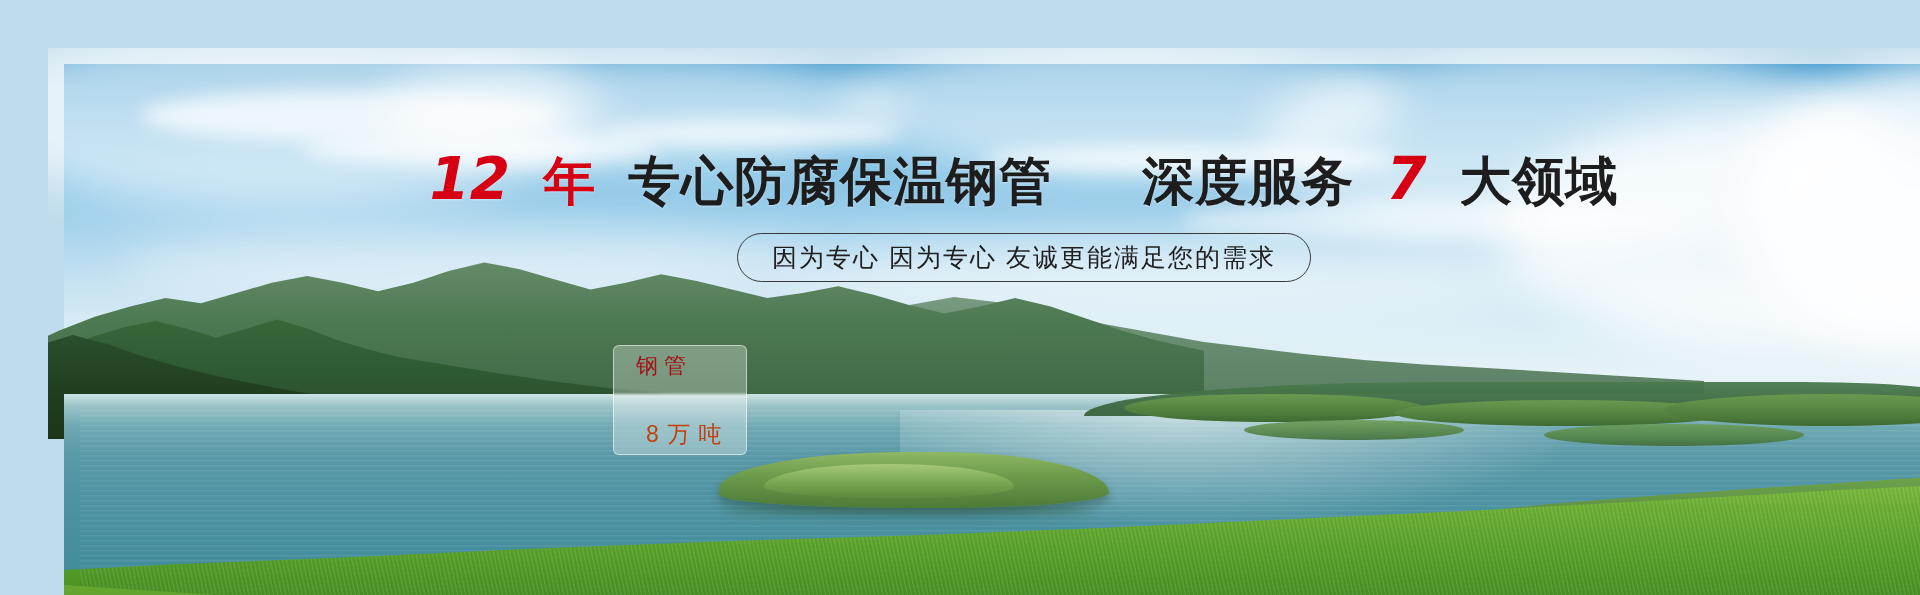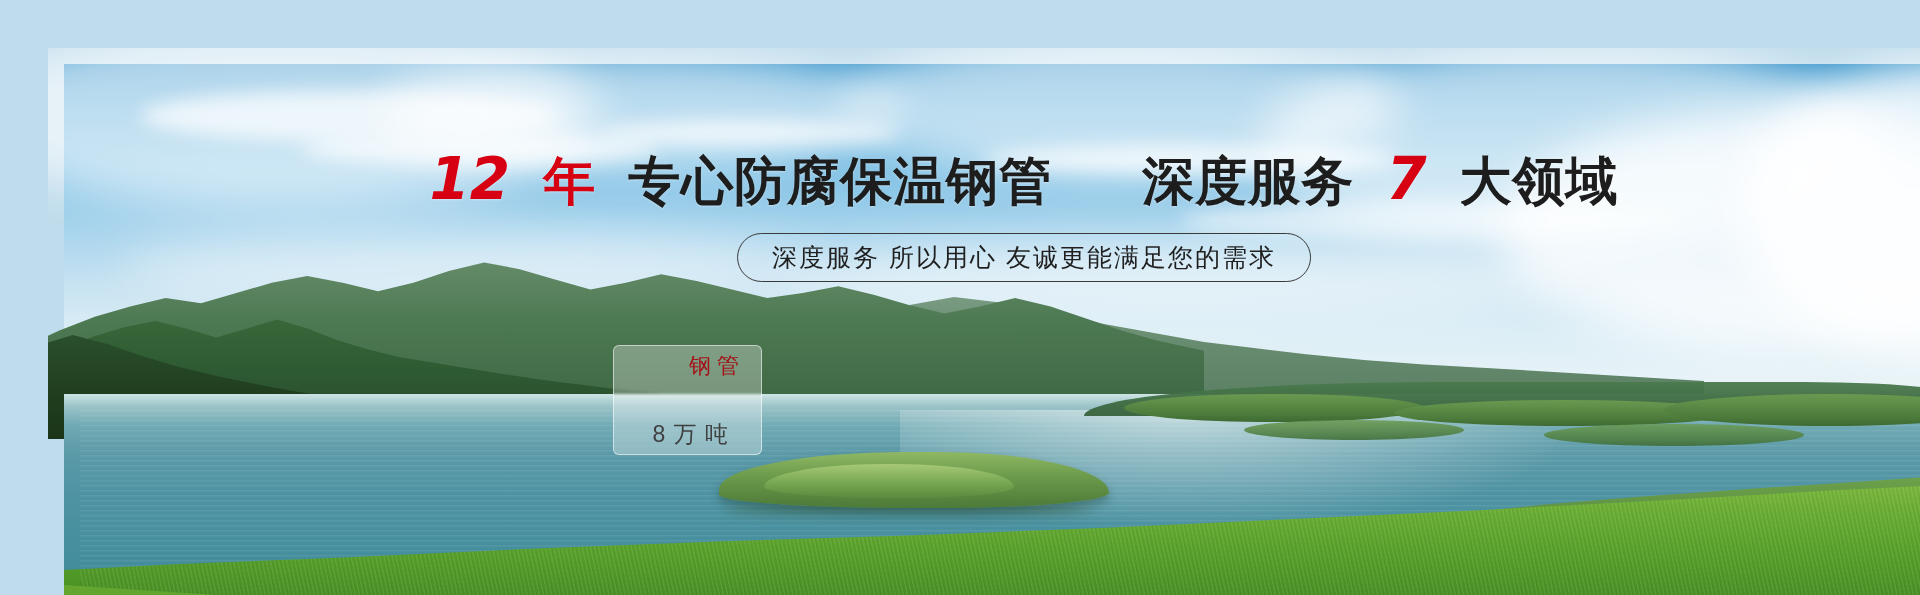--- a/index.html
+++ b/index.html
@@ -184,44 +184,44 @@
     background:transparent;
   }
 
   
   .cards {
     position:absolute; left:533px; top:265px;
     display:flex;
     gap:8px;
   }
   .card {
-    width:149px;
+    width:134px;
     height:110px;
     border-radius:6px;
     background:rgba(255,255,255,0.30);
     border:1px solid rgba(255,255,255,0.55);
     backdrop-filter:blur(1px);
     display:flex;
     flex-direction:column;
-    align-items:flex-end;
+    align-items:flex-start;
     justify-content:center;
     gap:12px;
   }
   .card .c-label {
     font-size:22px;
     line-height:24px;
     letter-spacing:6px;
     text-indent:6px;
     color:#a41118;
     font-weight:500;
   }
   .card .c-value {
     font-size:23px;
     line-height:25px;
-    color:#404040;
+    color:#c2410c;
     letter-spacing:1px;
     white-space:nowrap;
   }
   .card .c-value sup {
     font-size:14px;
     vertical-align:super;
     line-height:0;
   }
 </style>
 </head>
@@ -269,21 +269,21 @@
   <div class="bank-right"></div>
   <div class="grass">
     <div class="grass-tex"></div>
   </div>
   <div class="grass-left"></div>
 
   <div class="headline">
     <span class="num">12</span><span class="red">年</span><span>专心防腐保温钢管</span><span class="gap"></span><span>深度服务</span><span class="num">7</span><span>大领域</span>
   </div>
 
-  <div class="pill">深度服务 所以用心  友诚更能满足您的需求</div>
+  <div class="pill">因为专心 因为专心  友诚更能满足您的需求</div>
 
   <div class="cards">
 
     <div class="card">
       <div class="c-label">钢管</div>
       <div class="c-value"><span>8 万 吨</span></div>
     </div>
 
 
 

